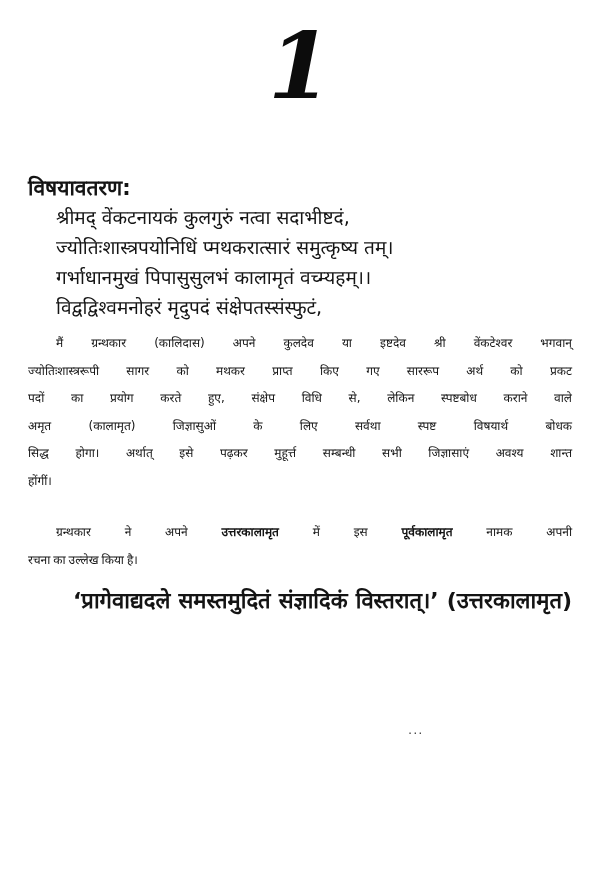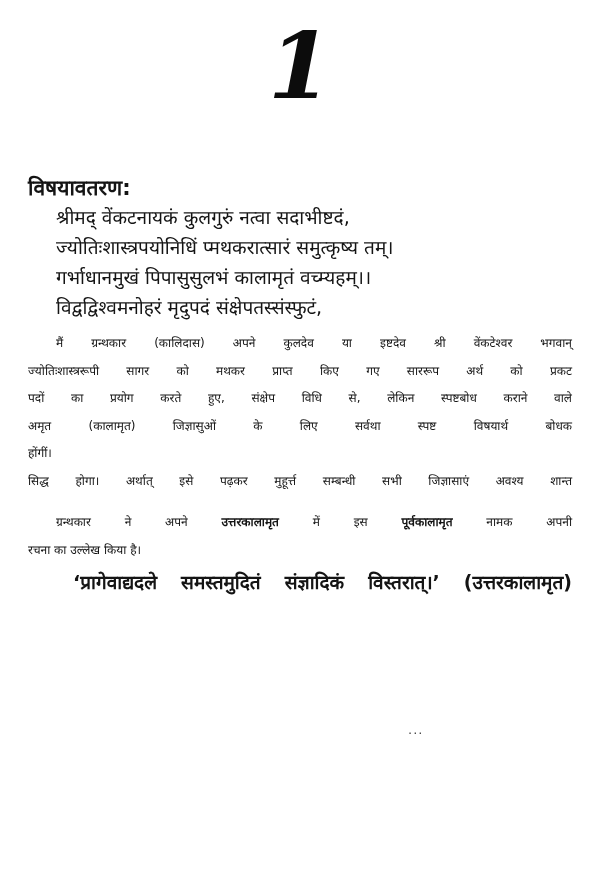--- a/index.html
+++ b/index.html
@@ -51,30 +51,30 @@
     padding-left: 28px;
     font-weight: 400;
     font-size: 19px;
     line-height: 30px;
   }
   .para {
     font-size: 12px;
     line-height: 27.5px;
   }
   .para-1 { margin-top: 8px; }
-  .para-2 { margin-top: 14px; }
+  .para-2 { margin-top: 24px; font-family: Liberation Serif, serif; }
   .tline { display: block; }
   .tline.just { text-align: justify; text-align-last: justify; }
   .tline.indent { padding-left: 28px; }
   .bold { font-weight: 700; }
   .quote {
-    margin-top: 4px;
+    margin-top: 13px;
     padding-left: 45px;
     font-weight: 700;
-    font-size: 19px;
+    font-size: 22px;
     line-height: 28px;
   }
   .artifact {
     position: absolute;
     left: 408px;
     top: 726px;
     font-size: 13px;
     color: #4a4a4a;
     letter-spacing: 1px;
   }
@@ -94,22 +94,22 @@
       <div class="tline"><span>ज्योतिःशास्त्रपयोनिधिं प्मथकरात्सारं समुत्कृष्य तम्।</span></div>
       <div class="tline"><span>गर्भाधानमुखं पिपासुसुलभं कालामृतं वच्म्यहम्।।</span></div>
       <div class="tline"><span>विद्वद्विश्वमनोहरं मृदुपदं संक्षेपतस्संस्फुटं,</span></div>
     </div>
 
   <div class="para para-1">
       <div class="tline indent just"><span>मैं ग्रन्थकार (कालिदास) अपने कुलदेव या इष्टदेव श्री वेंकटेश्वर भगवान्</span></div>
       <div class="tline just"><span>ज्योतिःशास्त्ररूपी सागर को मथकर प्राप्त किए गए साररूप अर्थ को प्रकट</span></div>
       <div class="tline just"><span>पदों का प्रयोग करते हुए, संक्षेप विधि से, लेकिन स्पष्टबोध कराने वाले</span></div>
       <div class="tline just"><span>अमृत (कालामृत) जिज्ञासुओं के लिए सर्वथा स्पष्ट विषयार्थ बोधक</span></div>
+      <div class="tline just"><span>सिद्ध होगा। अर्थात् इसे पढ़कर मुहूर्त्त सम्बन्धी सभी जिज्ञासाएं अवश्य शान्त</span></div>
       <div class="tline"><span>होंगीं।</span></div>
-      <div class="tline just"><span>सिद्ध होगा। अर्थात् इसे पढ़कर मुहूर्त्त सम्बन्धी सभी जिज्ञासाएं अवश्य शान्त</span></div>
     </div>
 
   <div class="para para-2">
       <div class="tline indent just"><span>ग्रन्थकार ने अपने </span><span class="bold">उत्तरकालामृत</span><span> में इस </span><span class="bold">पूर्वकालामृत</span><span> नामक अपनी</span></div>
       <div class="tline"><span>रचना का उल्लेख किया है।</span></div>
     </div>
 
   <div class="quote">
       <div class="tline just"><span class="bold">‘प्रागेवाद्यदले समस्तमुदितं संज्ञादिकं विस्तरात्।’ </span><span class="bold">(उत्तरकालामृत)</span></div>
     </div>

